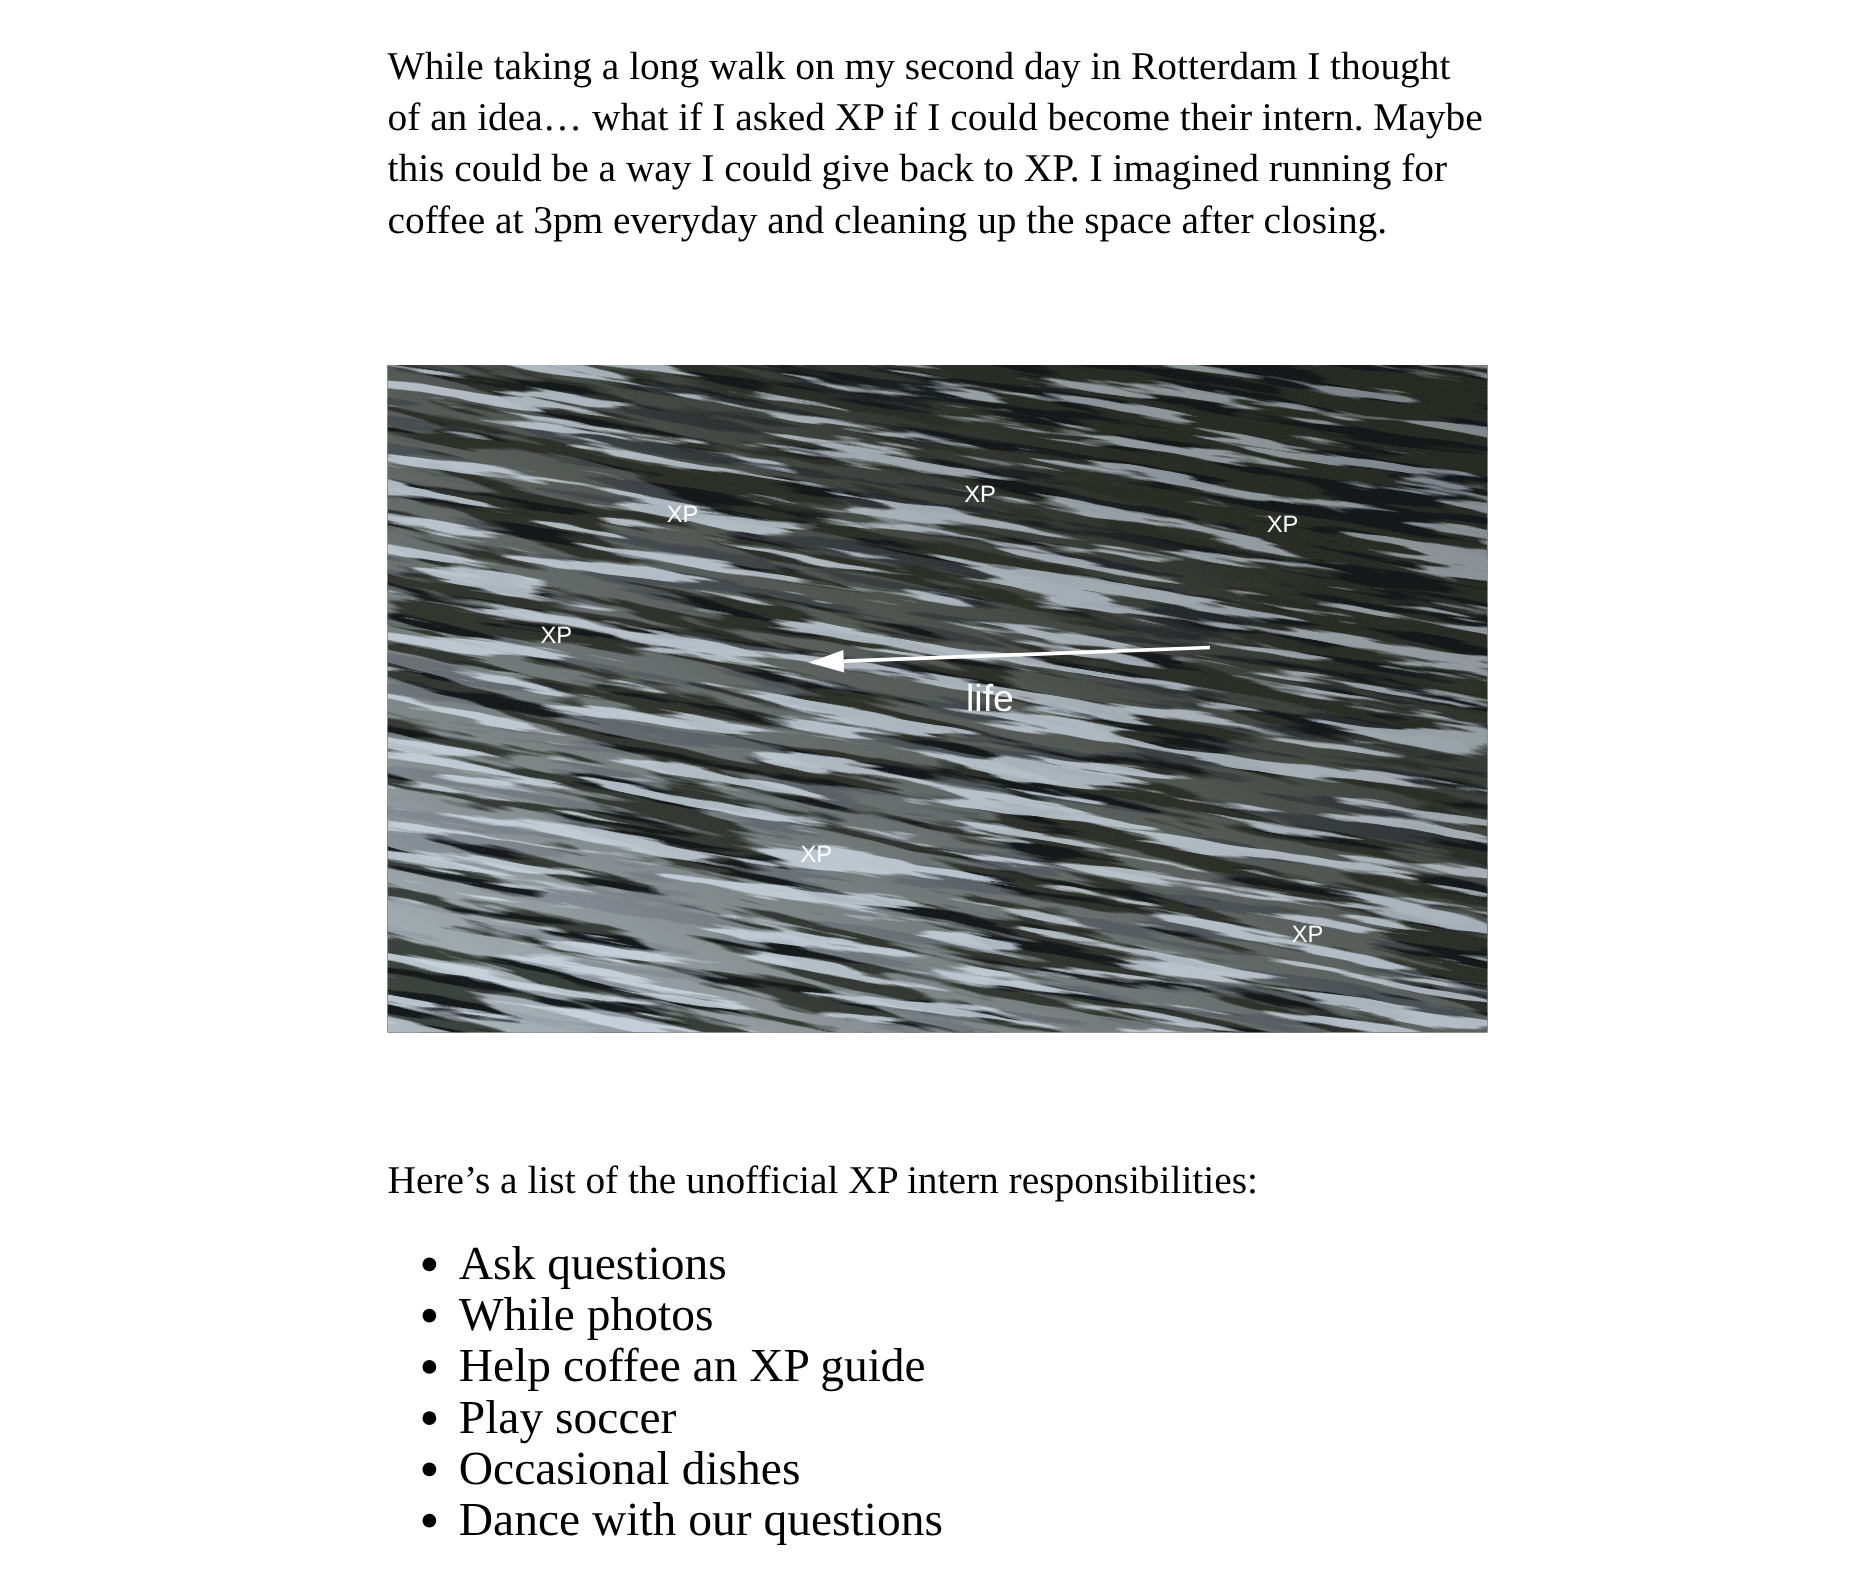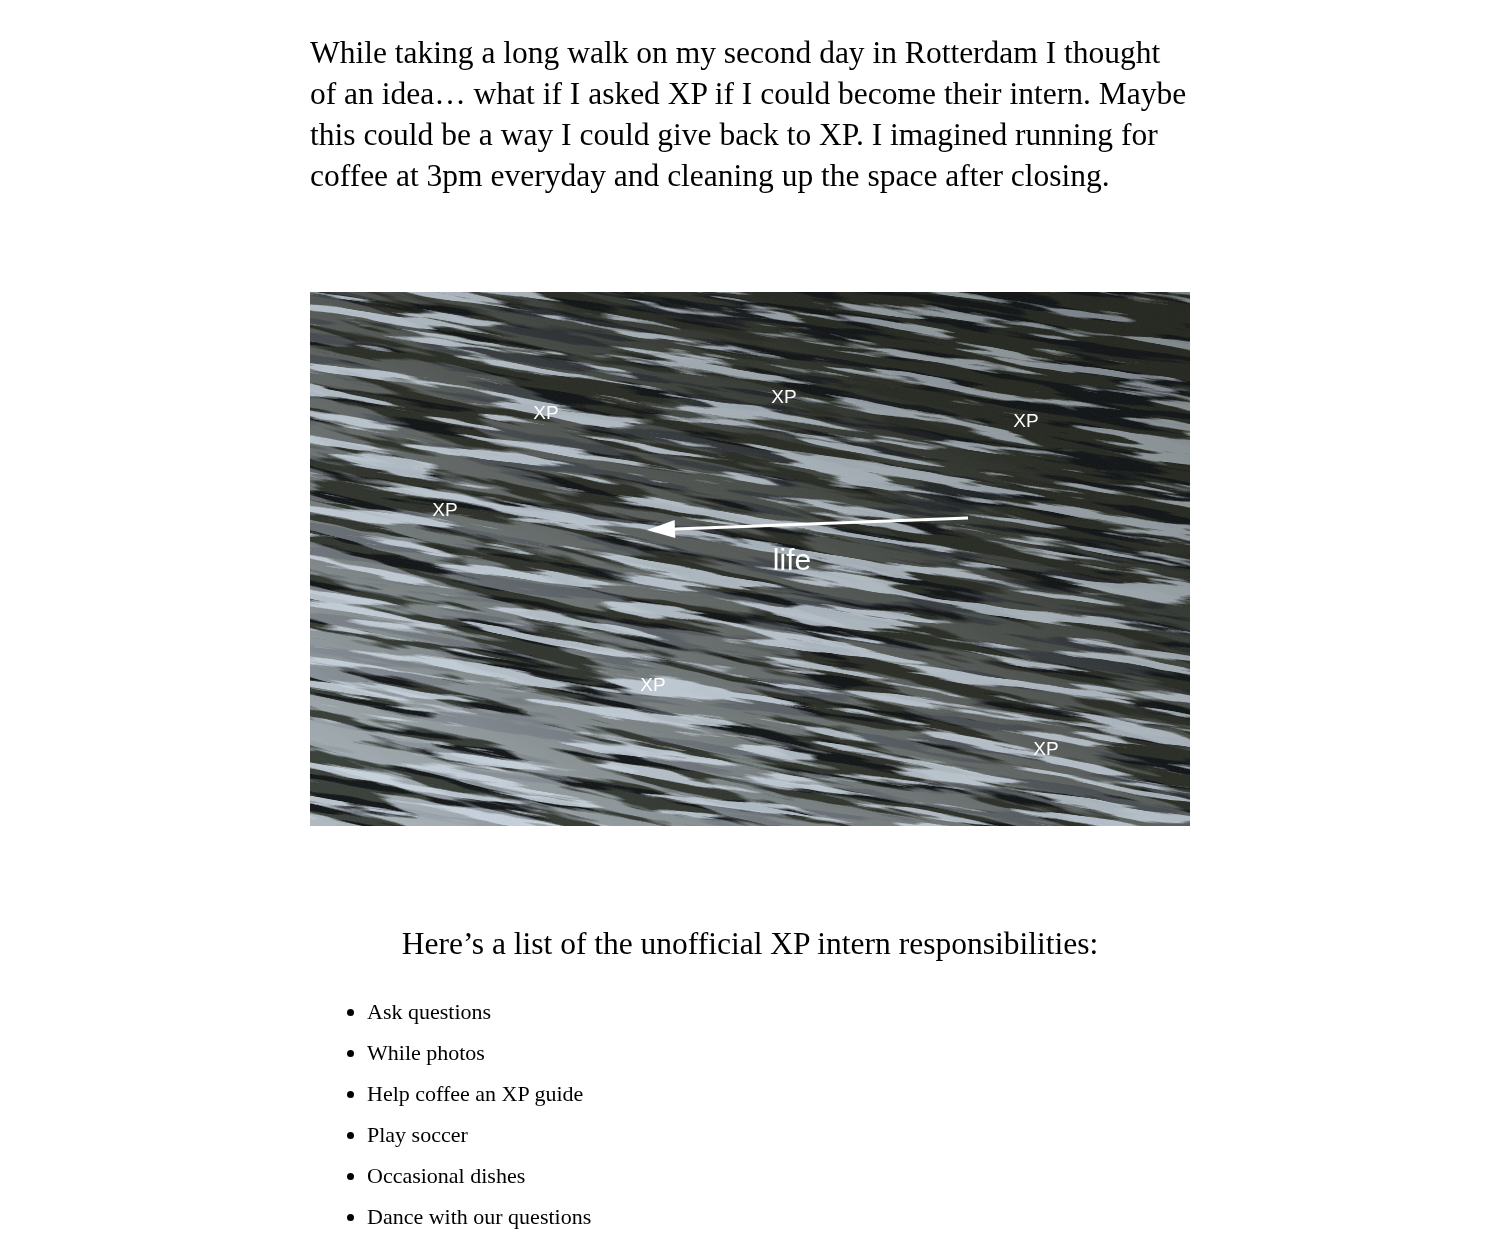--- a/index.html
+++ b/index.html
@@ -53,26 +53,25 @@
     font-family: "Liberation Sans", sans-serif;
     font-size: 30px;
     line-height: 1;
     white-space: nowrap;
     color: #ffffff;
   }
   .list-heading {
     margin: 97px 0 0 0;
     font-size: 31.5px;
     line-height: 41px;
-    text-align: center;
   }
   .resp-list {
     margin: 27px 0 0 0;
     padding: 0 0 0 57px;
-    font-size: 22px;
+    font-size: 38px;
     line-height: 41px;
   }
   .resp-list li { margin: 0; }
 </style>
 </head>
 <body>
 
 <main class="content">
 
   <p class="intro">While taking a long walk on my second day in Rotterdam I thought of an idea… what if I asked XP if I could become their intern. Maybe this could be a way I could give back to XP. I imagined running for coffee at 3pm everyday and cleaning up the space after closing.</p>

